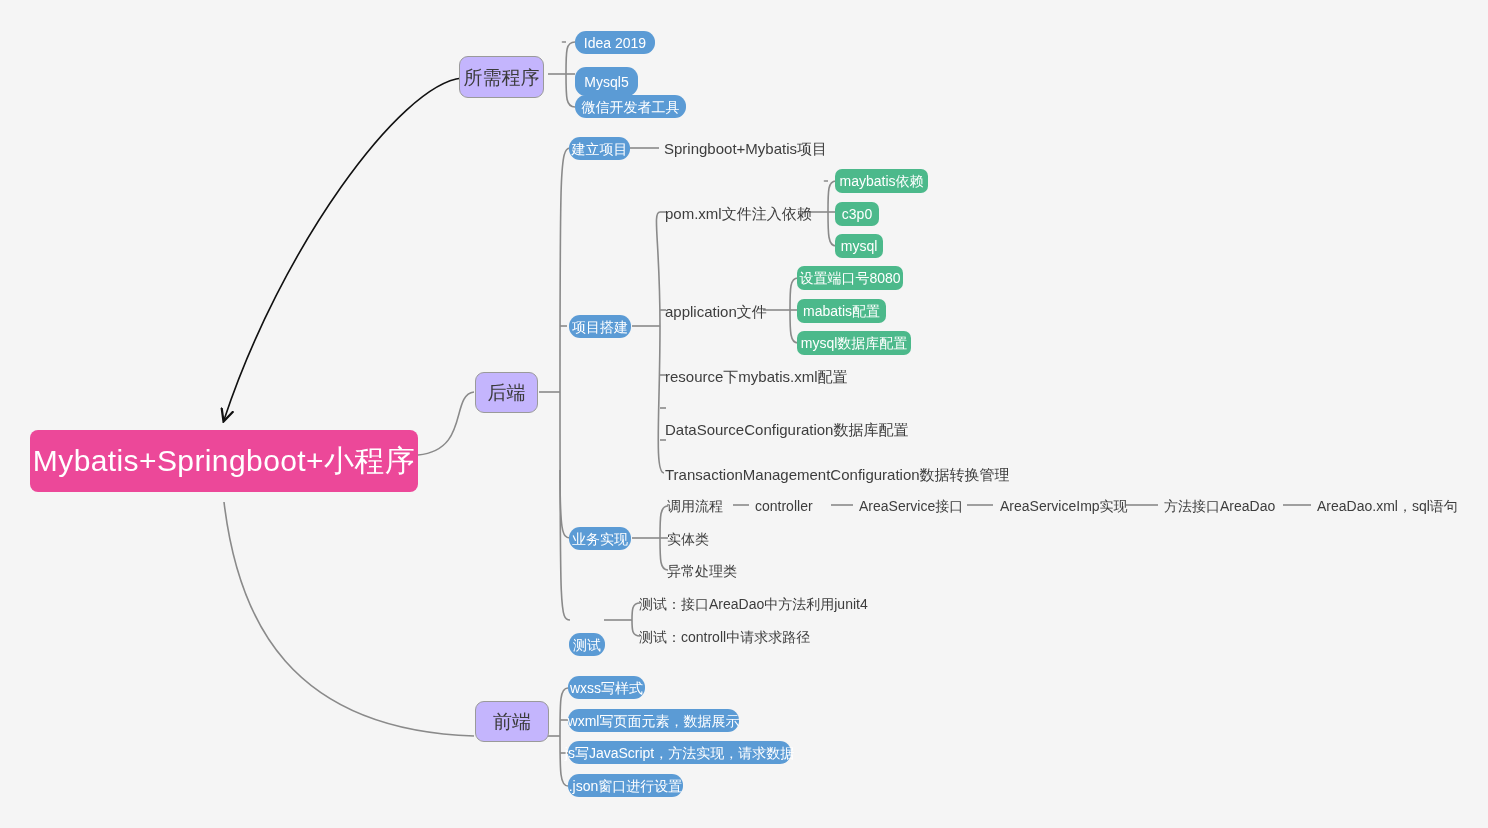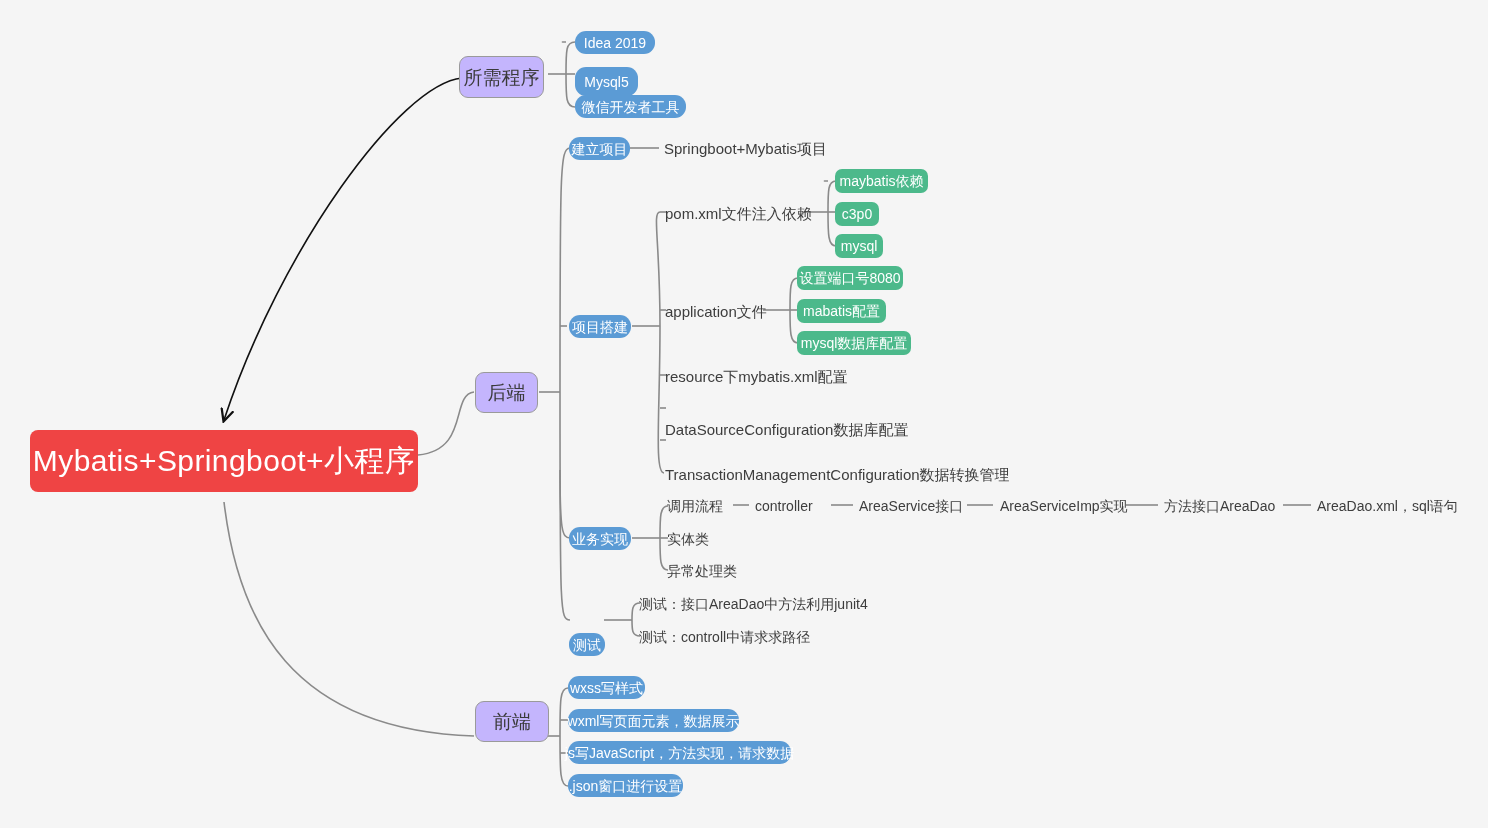--- a/index.html
+++ b/index.html
@@ -17,21 +17,21 @@
   .node{
     position:absolute;
     box-sizing:border-box;
     white-space:nowrap;
     display:flex;align-items:center;justify-content:center;
     line-height:1;
   }
 
   
   .n-root{
-    background:#ef4444;
+    background:#ec4899;
     color:#ffffff;
     border-radius:8px;
     font-size:30px;
     letter-spacing:0.4px;
     padding:0 20px;
   }
 
   
   .n-white{
     background:#c4b5fd;

